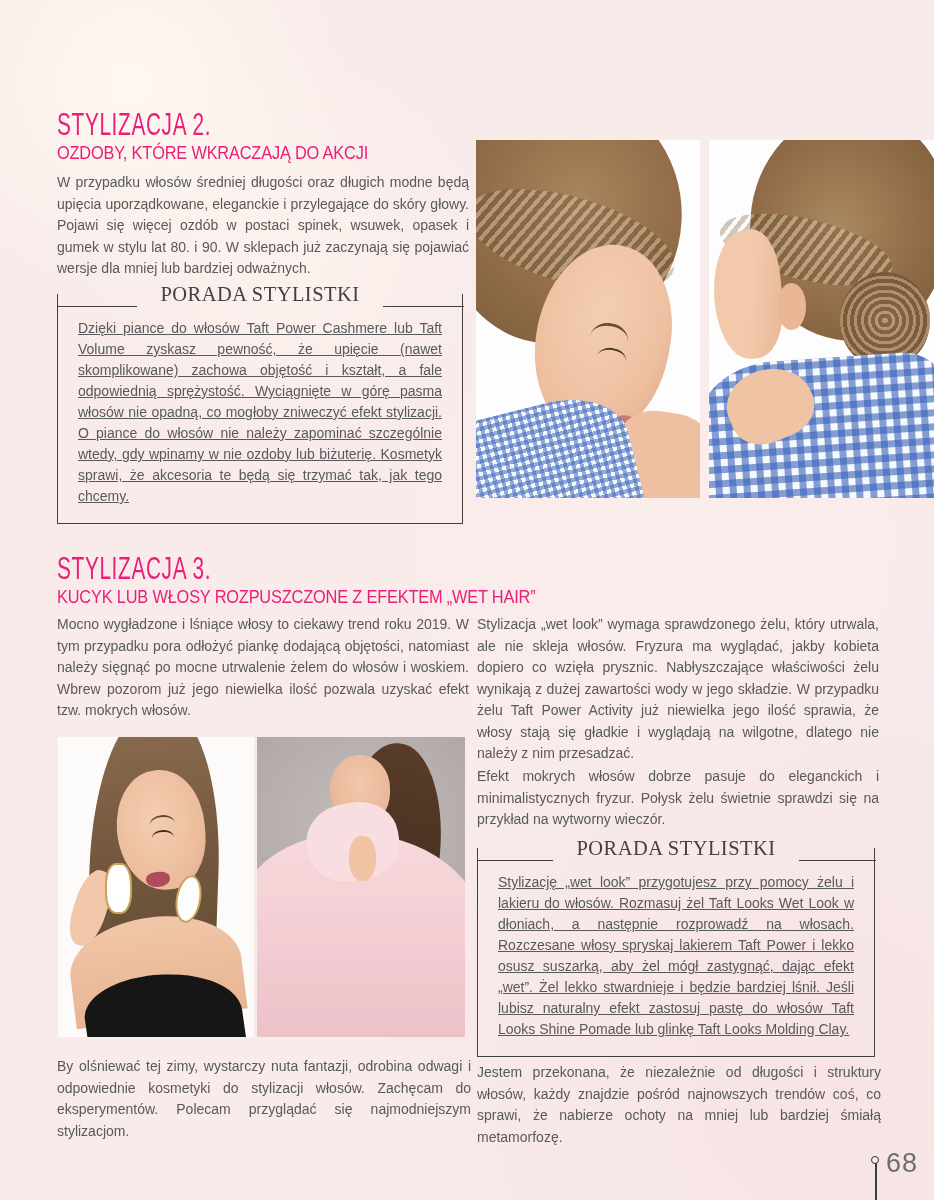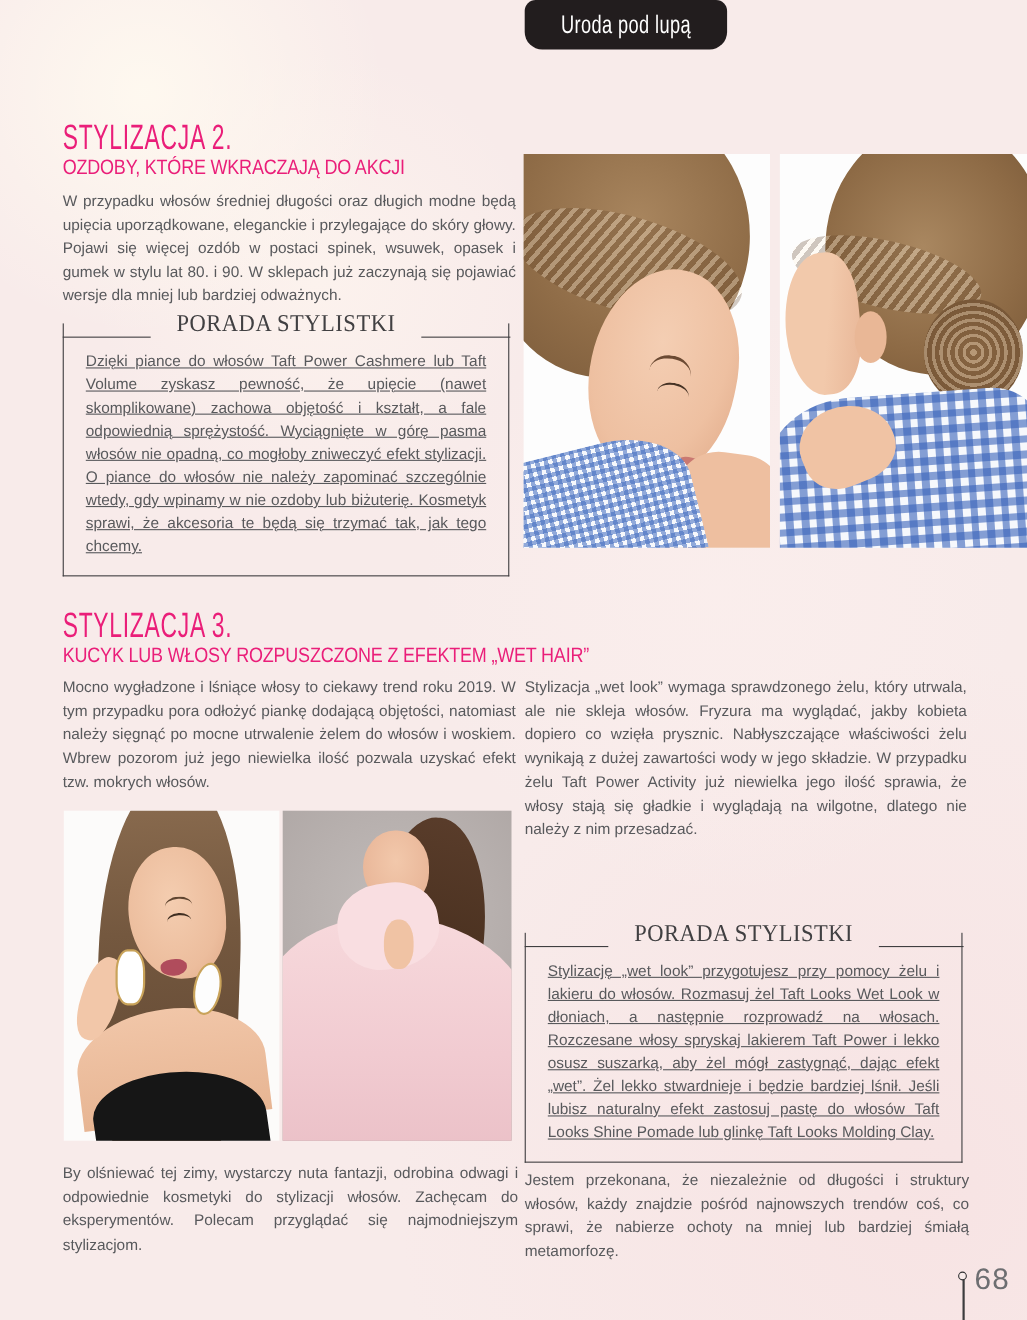--- a/index.html
+++ b/index.html
@@ -182,23 +182,20 @@
   .pagemark-line { position:absolute; left:875px; top:1163px; width:1.6px; height:37px; background:#3c3c3e; }
   .pagemark-pin  { position:absolute; left:871px; top:1156px; width:8px; height:8px;
     border:1.8px solid #2f2f31; border-radius:50%; background:#f8ebea; }
   .pagenum { position:absolute; left:886px; top:1148px; color:#6d6e71; font-size:27px; letter-spacing:1px; }
 </style>
 </head>
 <body>
 
 <div class="page">
 
-  <div class="badge">
-    <span class="badge-text">Uroda pod lupą</span>
-  </div>
 
   <div class="h1 s2-title">STYLIZACJA 2.</div>
   <div class="h2 s2-subtitle">OZDOBY, KTÓRE WKRACZAJĄ DO AKCJI</div>
   <p class="body s2-intro">W przypadku włosów średniej długości oraz długich modne będą upięcia uporządkowane, eleganckie i przylegające do skóry głowy. Pojawi się więcej ozdób w postaci spinek, wsuwek, opasek i gumek w stylu lat 80. i 90. W sklepach już zaczynają się pojawiać wersje dla mniej lub bardziej odważnych.</p>
 
   <div class="advice advice-1">
     <div class="advice-head">
       <span class="rule"></span>
       <span class="advice-title">PORADA STYLISTKI</span>
       <span class="rule"></span>
@@ -224,20 +221,21 @@
     <div class="pb-face"></div>
     <div class="pb-ear"></div>
     <div class="pb-shirt gingham-l"></div>
     <div class="pb-hand"></div>
   </div>
 
   <div class="h1 s3-title">STYLIZACJA 3.</div>
   <div class="h2 s3-subtitle">KUCYK LUB WŁOSY ROZPUSZCZONE Z EFEKTEM „WET HAIR”</div>
   <p class="body s3-left">Mocno wygładzone i lśniące włosy to ciekawy trend roku 2019. W tym przypadku pora odłożyć piankę dodającą objętości, natomiast należy sięgnąć po mocne utrwalenie żelem do włosów i woskiem. Wbrew pozorom już jego niewielka ilość pozwala uzyskać efekt tzw. mokrych włosów.</p>
   <p class="body s3-right-1">Stylizacja „wet look” wymaga sprawdzonego żelu, który utrwala, ale nie skleja włosów. Fryzura ma wyglądać, jakby kobieta dopiero co wzięła prysznic. Nabłyszczające właściwości żelu wynikają z dużej zawartości wody w jego składzie. W przypadku żelu Taft Power Activity już niewielka jego ilość sprawia, że włosy stają się gładkie i wyglądają na wilgotne, dlatego nie należy z nim przesadzać.</p>
+  <p class="body s3-right-2">Efekt mokrych włosów dobrze pasuje do eleganckich i minimalistycznych fryzur. Połysk żelu świetnie sprawdzi się na przykład na wytworny wieczór.</p>
 
   <div class="advice advice-2">
     <div class="advice-head">
       <span class="rule"></span>
       <span class="advice-title">PORADA STYLISTKI</span>
       <span class="rule"></span>
     </div>
     <p class="advice-text">Stylizację „wet look” przygotujesz przy pomocy żelu i lakieru do włosów. Rozmasuj żel Taft Looks Wet Look w dłoniach, a następnie rozprowadź na włosach. Rozczesane włosy spryskaj lakierem Taft Power i lekko osusz suszarką, aby żel mógł zastygnąć, dając efekt „wet”. Żel lekko stwardnieje i będzie bardziej lśnił. Jeśli lubisz naturalny efekt zastosuj pastę do włosów Taft Looks Shine Pomade lub glinkę Taft Looks Molding Clay.</p>
   </div>
 

